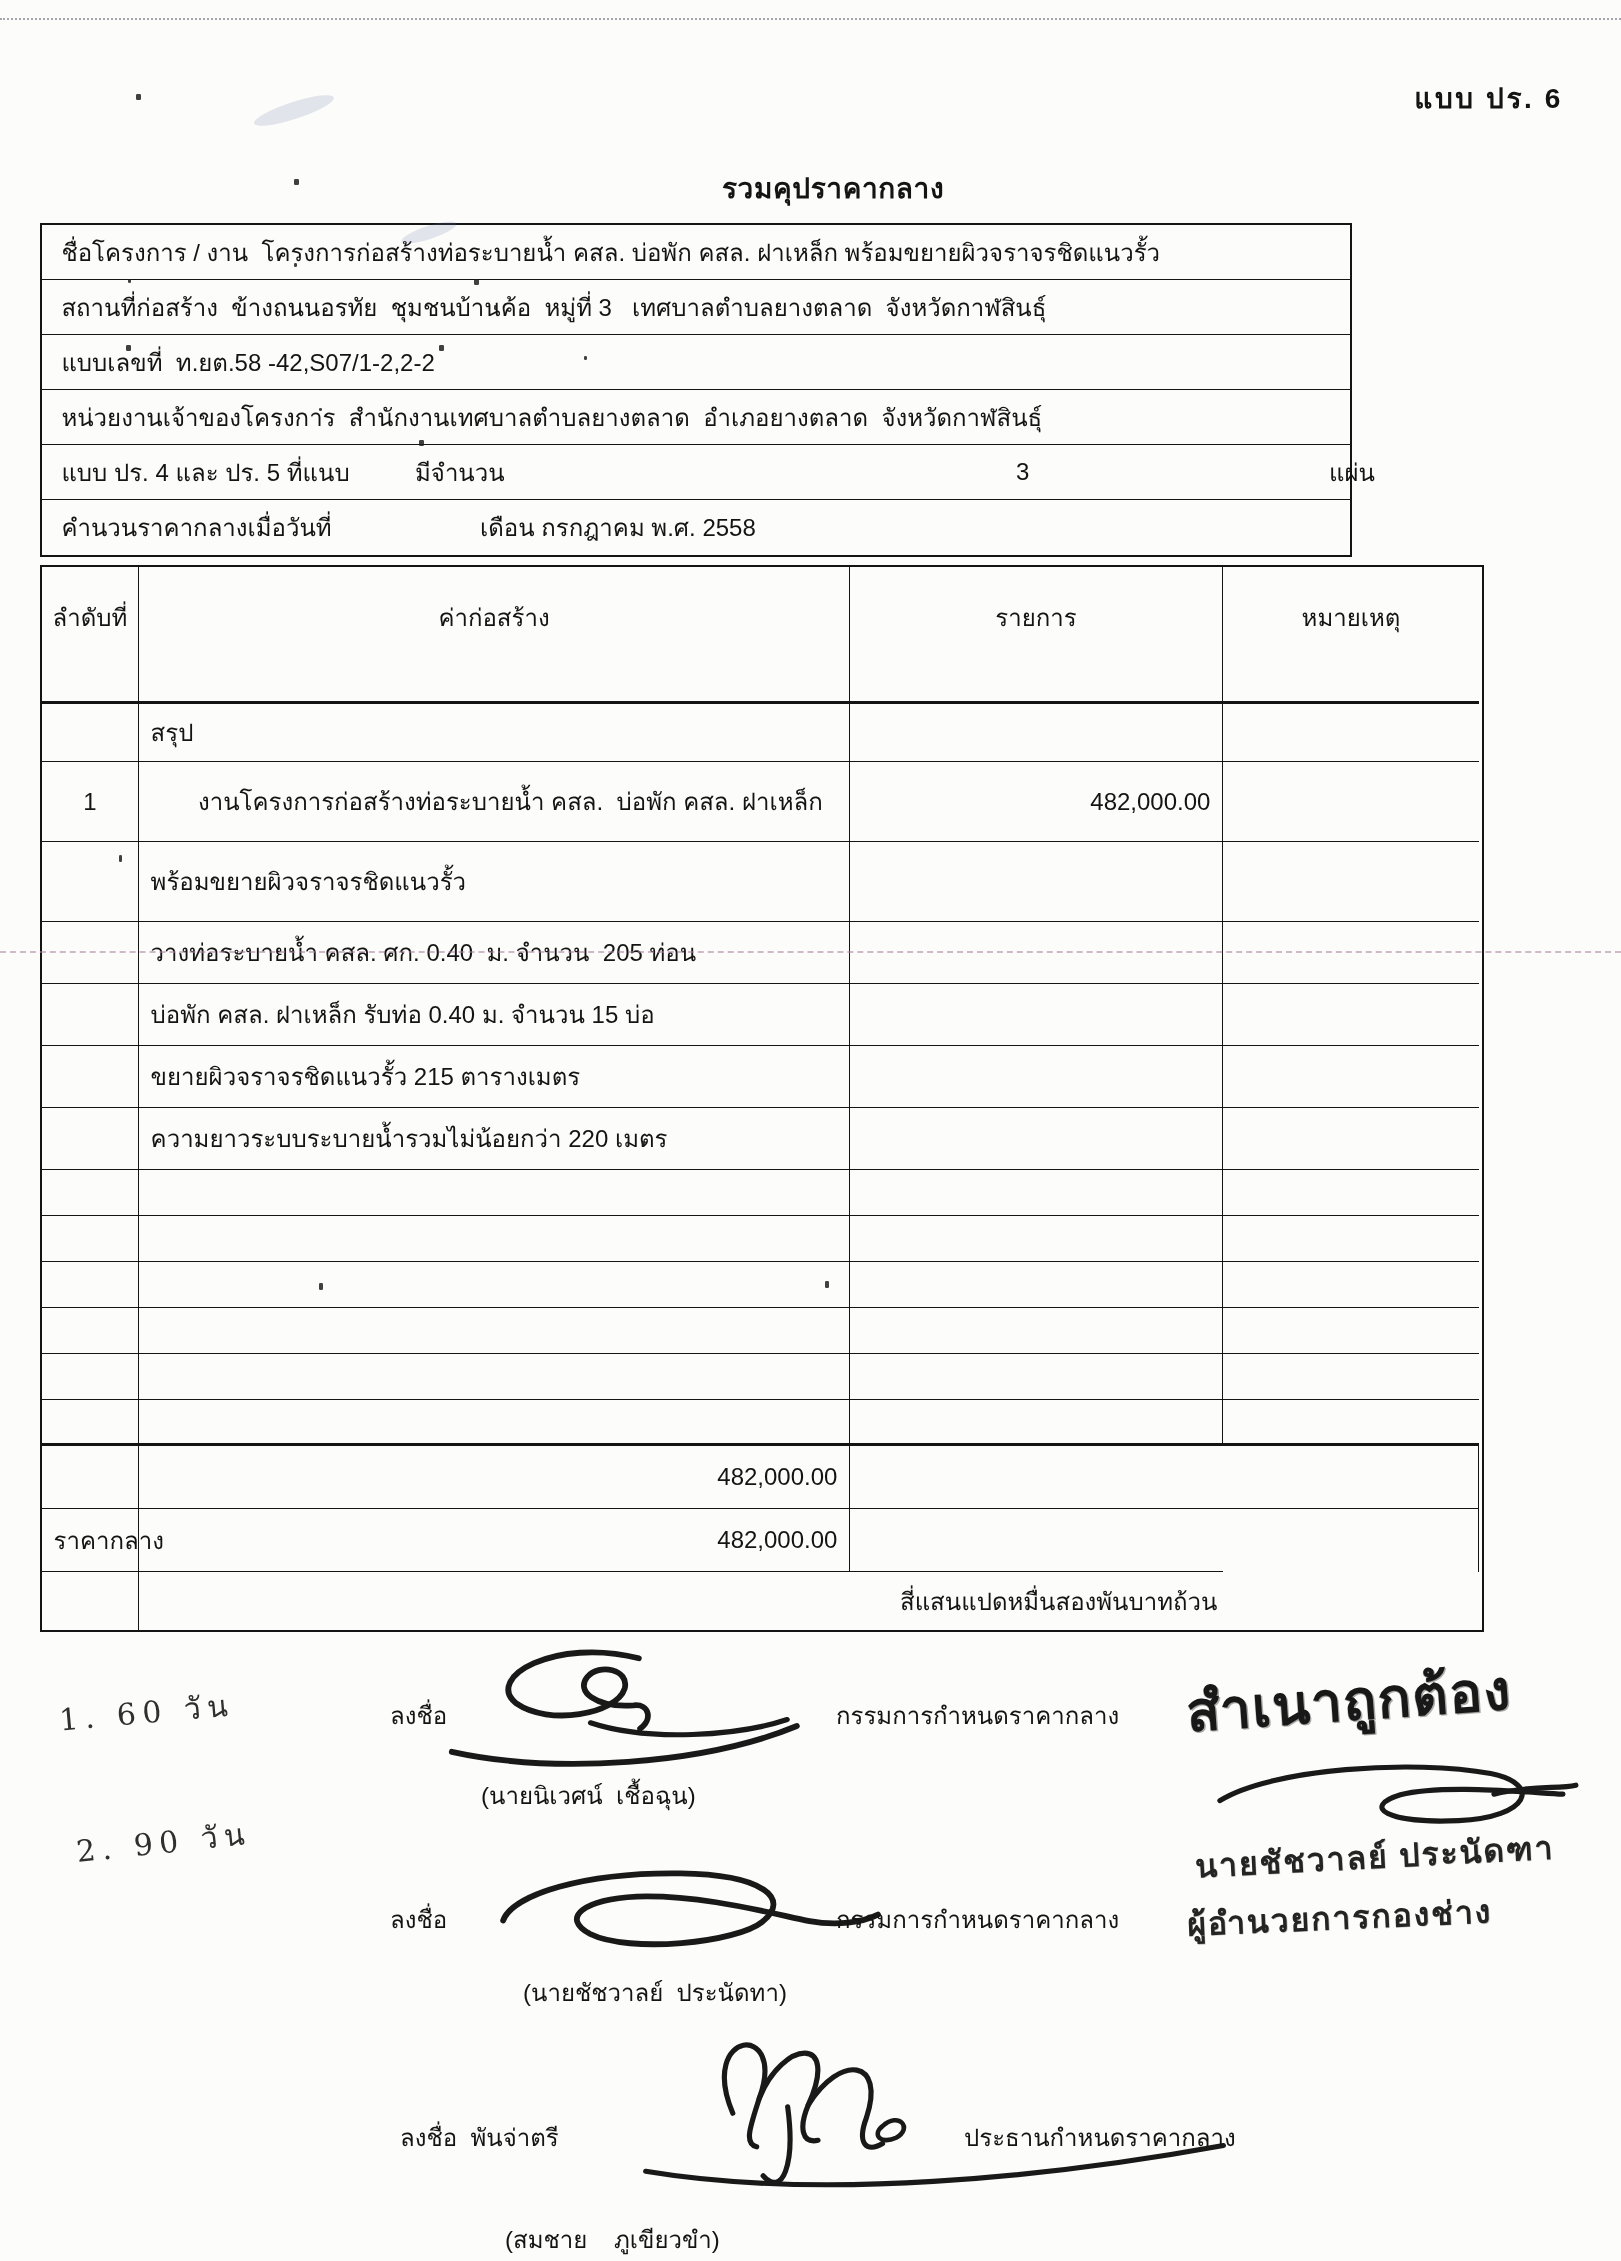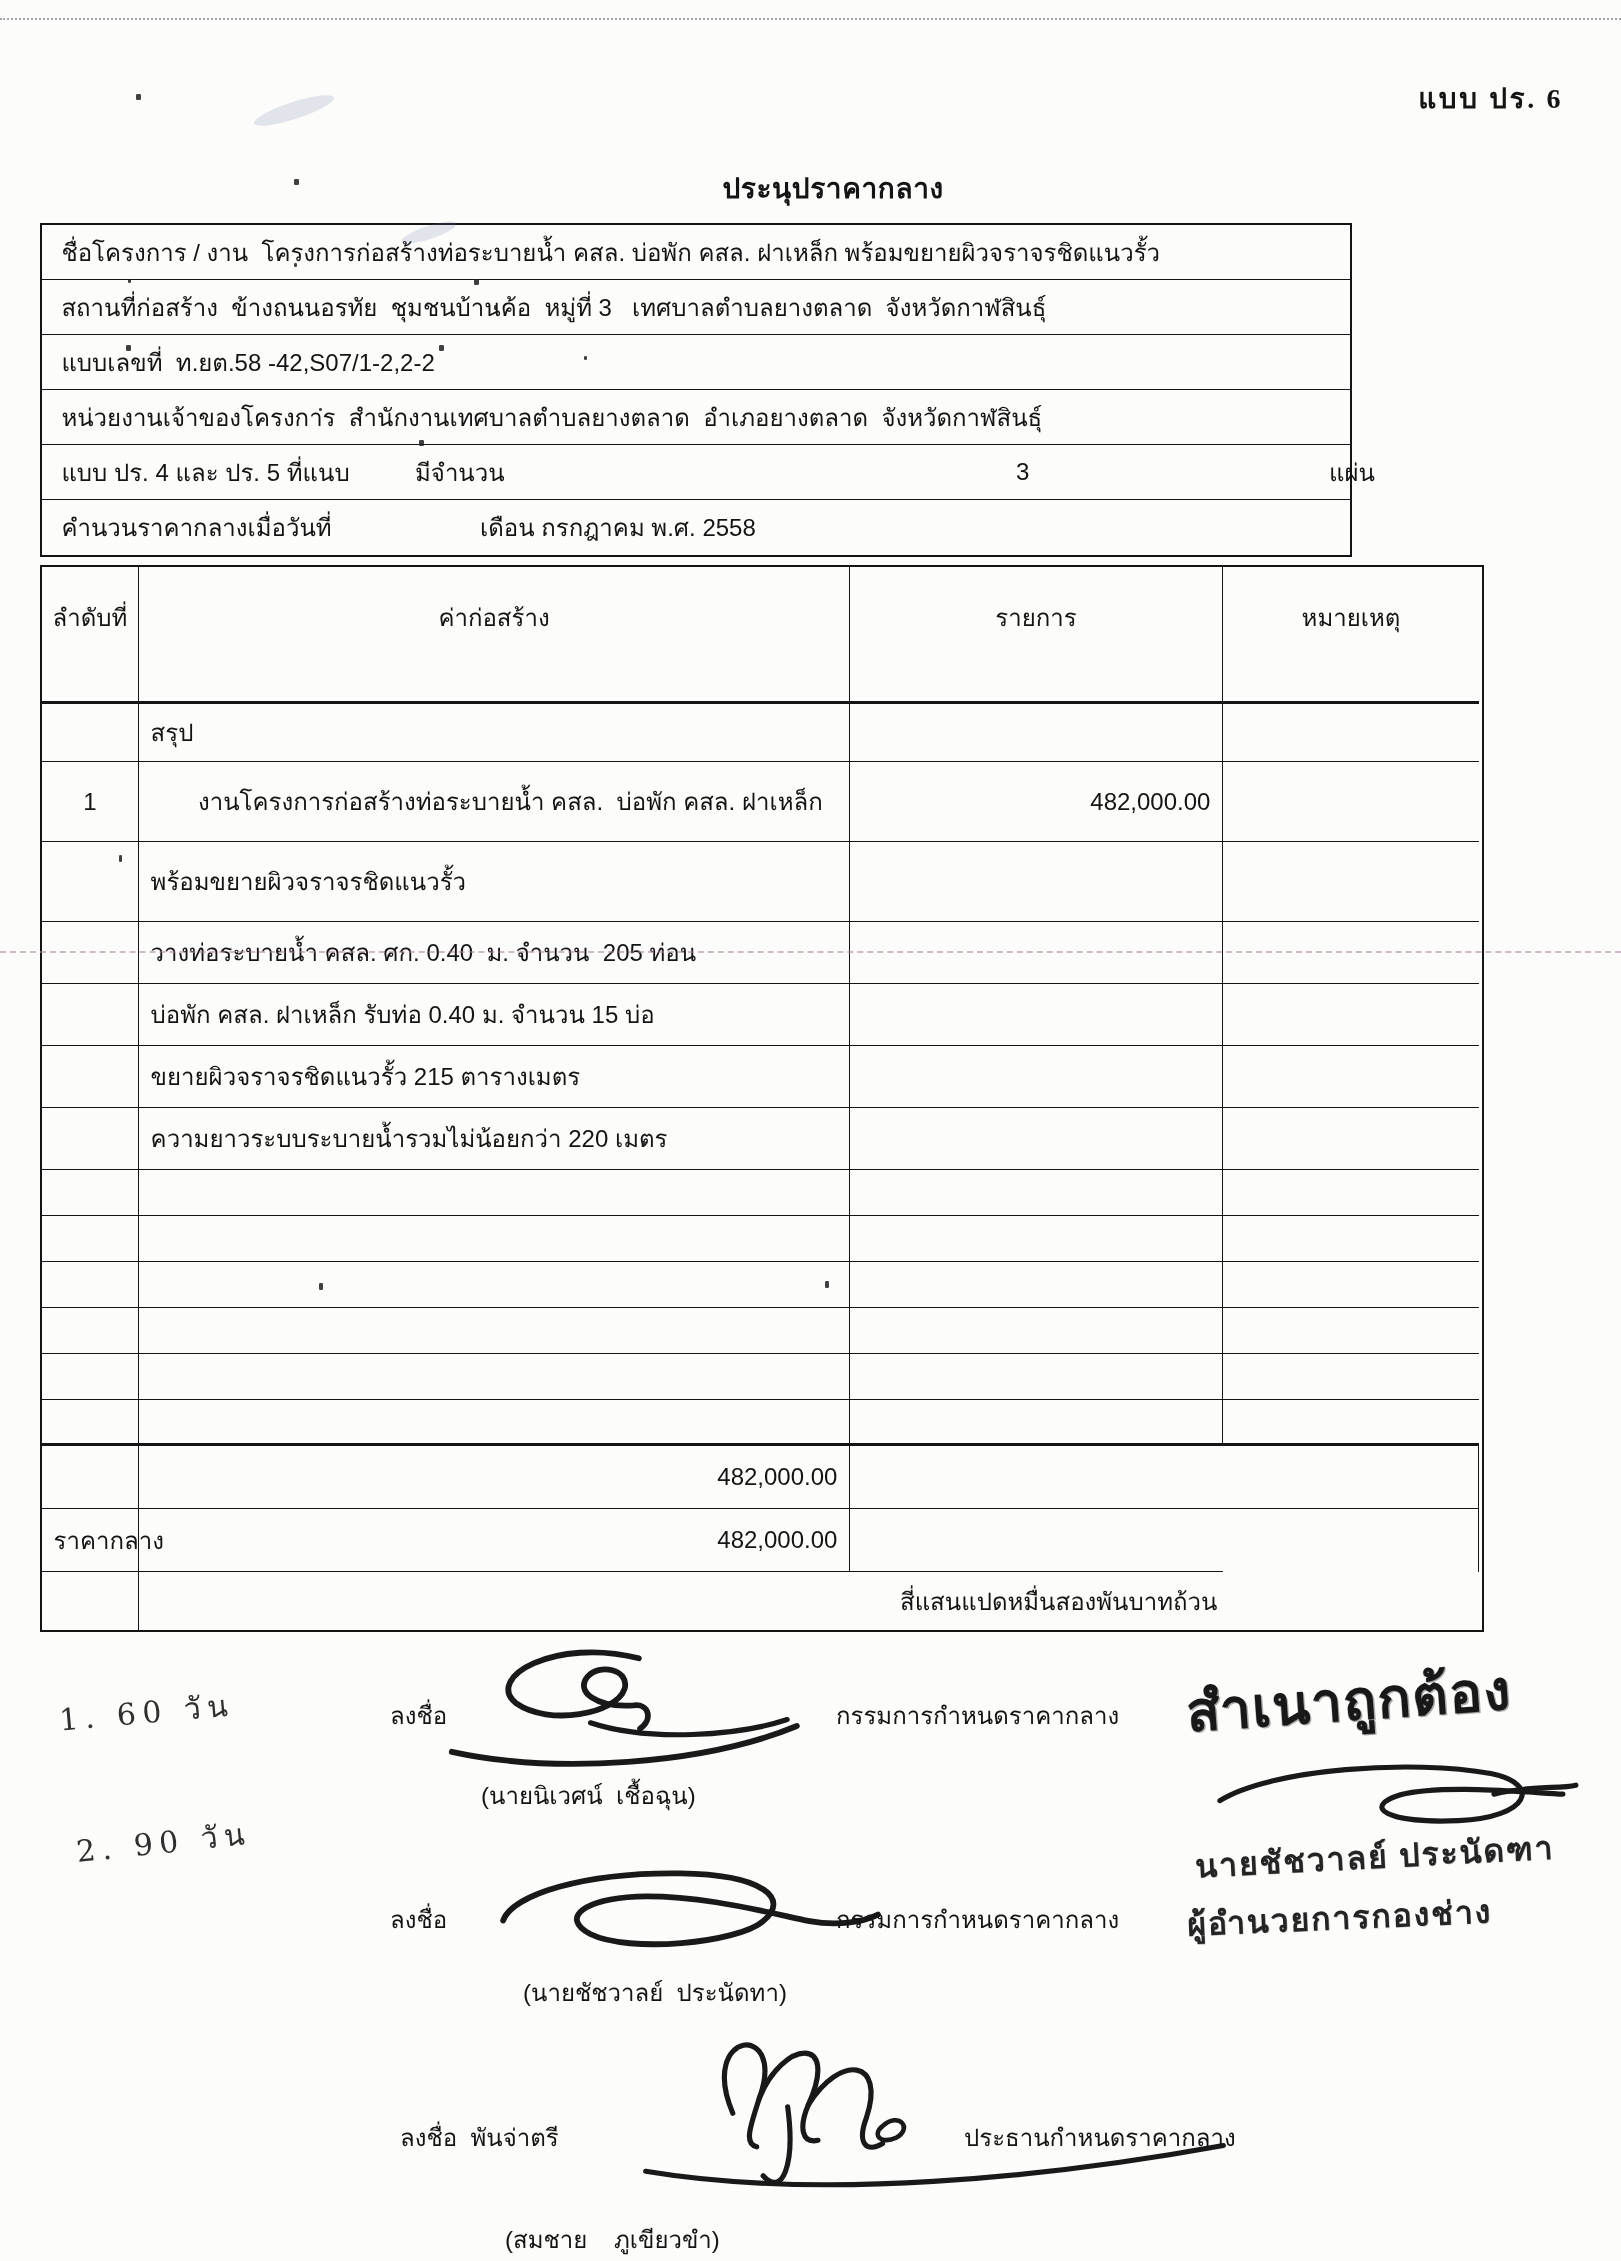--- a/index.html
+++ b/index.html
@@ -11,21 +11,21 @@
     position:relative;
     overflow:hidden;
   }
   .page{position:absolute;inset:0;background:#fcfcfa;}
   
   .top-edge{position:absolute;left:0;top:18px;width:1621px;border-top:2.6px dotted rgba(60,60,80,.45);}
   .dashed-artifact{position:absolute;left:0;top:951px;width:1621px;border-top:2.6px dashed rgba(170,130,160,.55);}
   .speck{position:absolute;width:4.5px;height:5.8px;background:#1e1e1e;border-radius:1.3px;opacity:.85;}
   .smudge{position:absolute;background:rgba(110,120,170,.18);border-radius:50%;transform:rotate(-18deg);}
 
-  .form-code{position:absolute;right:58px;top:76px;font-size:28px;font-weight:bold;letter-spacing:2.6px;font-family:Liberation Serif, serif;}
+  .form-code{position:absolute;right:58px;top:76px;font-size:28px;font-weight:bold;letter-spacing:2.6px;}
   .doc-title{position:absolute;left:50%;transform:translateX(-50%);margin-left:22.6px;top:166px;font-size:28px;font-weight:bold;letter-spacing:0.6px;}
 
   
   .info-table{
     position:absolute;left:40px;top:223px;width:1312px;
     border:2.6px solid #141414;box-sizing:border-box;background:transparent;
   }
   .info-row{position:relative;height:55px;border-bottom:1.9px solid #141414;box-sizing:border-box;}
   .info-row:last-child{border-bottom:none;}
   .info-row .line{
@@ -87,21 +87,21 @@
   }
 </style>
 </head>
 <body>
 
 <div class="page">
 
   <div class="top-edge"></div>
 
   <div class="form-code">แบบ  ปร. 6</div>
-  <div class="doc-title">ประนุปราคากลาง</div>
+  <div class="doc-title">รวมคุปราคากลาง</div>
 
   <div class="info-table">
     <div class="info-row">
       <div class="line"><span>ชื่อโครงการ / งาน</span><span>&nbsp;&nbsp;</span><span>โครงการก่อสร้างท่อระบายน้ำ คสล. บ่อพัก คสล. ฝาเหล็ก พร้อมขยายผิวจราจรชิดแนวรั้ว</span></div>
     </div>
     <div class="info-row">
       <div class="line"><span>สถานที่ก่อสร้าง</span><span>&nbsp;&nbsp;</span><span>ข้างถนนอรทัย  ชุมชนบ้านค้อ  หมู่ที่ 3   เทศบาลตำบลยางตลาด  จังหวัดกาฬสินธุ์</span></div>
     </div>
     <div class="info-row">
       <div class="line"><span>แบบเลขที่</span><span>&nbsp;&nbsp;</span><span>ท.ยต.58 -42,S07/1-2,2-2</span></div>

